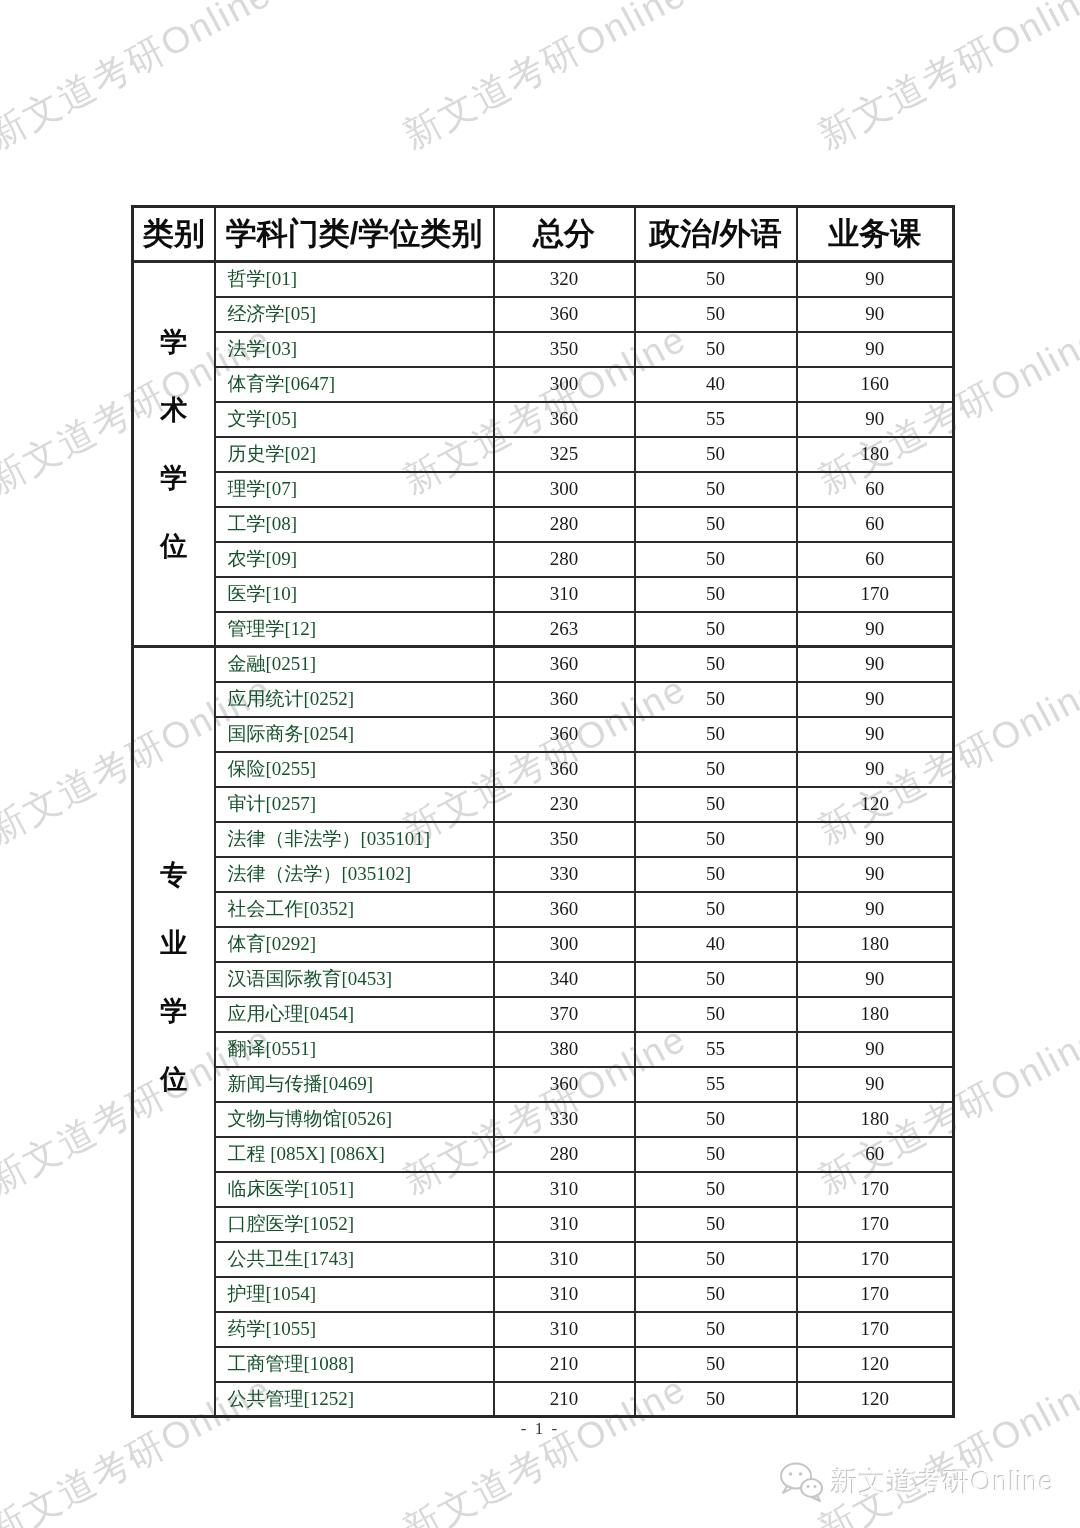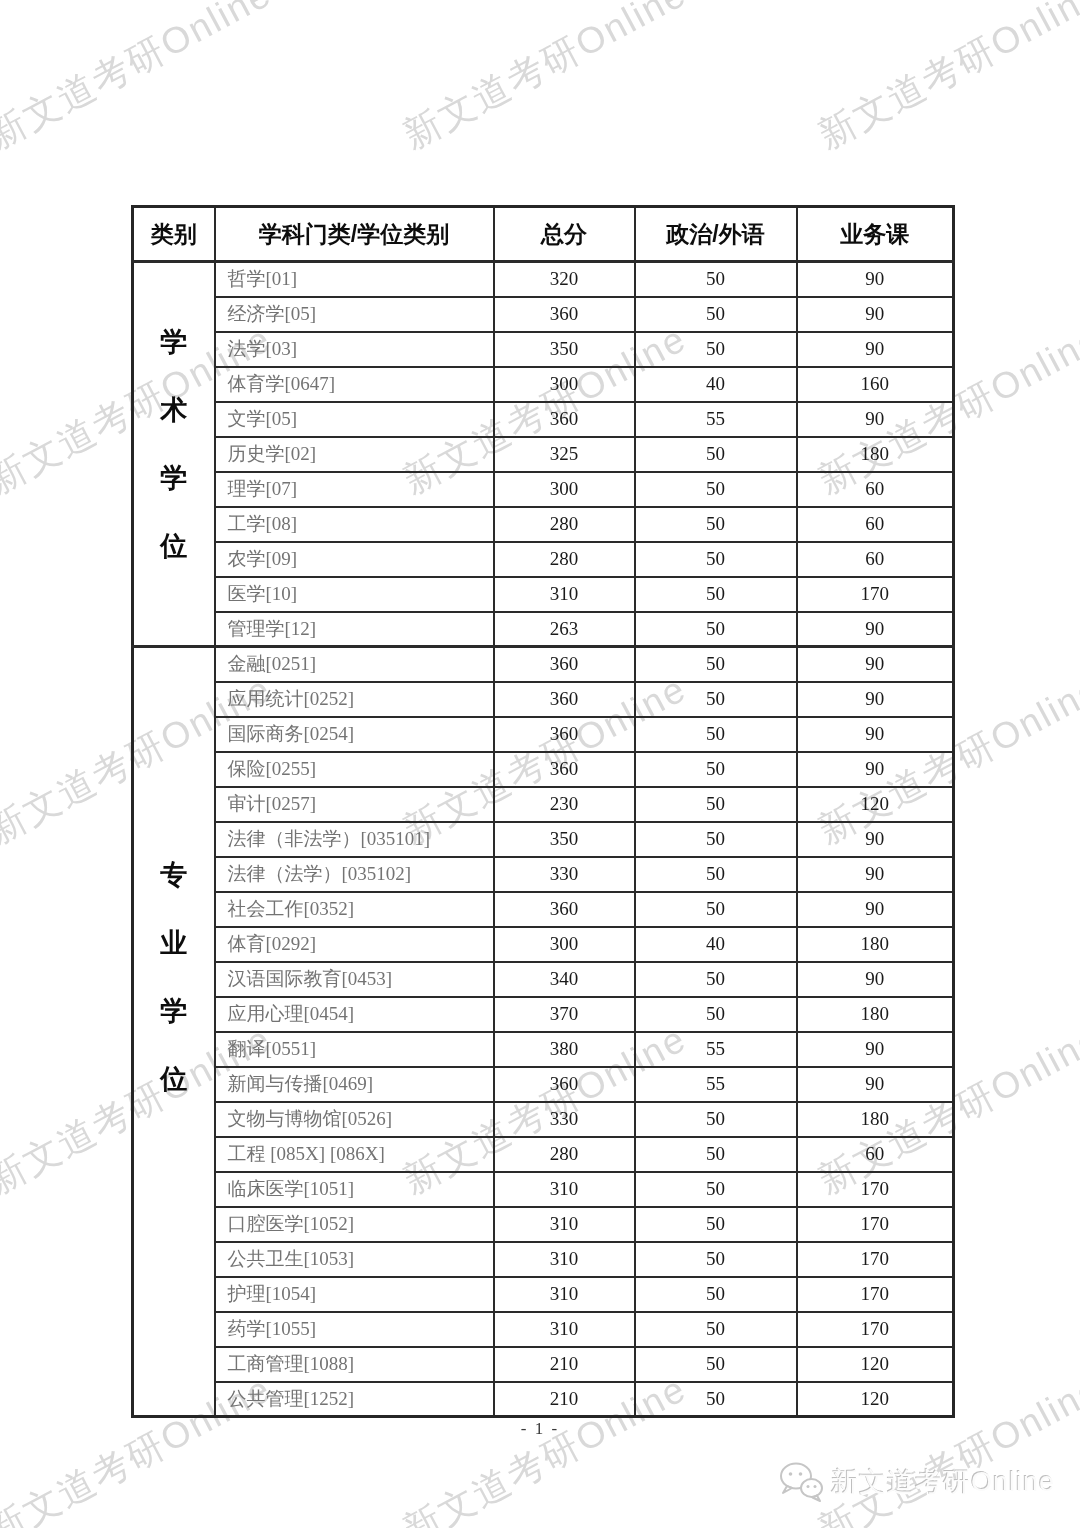--- a/index.html
+++ b/index.html
@@ -48,27 +48,27 @@
     border:3px solid #262626;
   }
   .score-table th, .score-table td {
     border:2px solid #2a2a2a;
     background:transparent;
   }
   .score-table thead th {
     height:55px;
     font-family:"Liberation Sans", sans-serif;
     font-weight:700;
-    font-size:23px;
+    font-size:31px;
     text-align:center;
     color:#0d0d0d;
   }
   .score-table thead th { border-bottom-width:3px; }
   .score-table tbody td { height:35px; font-size:19px; }
-  td.major-cell { text-align:left; padding-left:12px; color:#737373; }
+  td.major-cell { text-align:left; padding-left:12px; color:#14532d; }
   td.num-cell { text-align:center; font-size:20px; color:#1a1a1a; }
   tr.section-start td { border-top-width:3px; }
 
   td.category-cell { vertical-align:middle; }
   .cat-wrap {
     display:flex; flex-direction:column;
     align-items:center; justify-content:center;
     gap:32px;
     font-family:"Liberation Sans", sans-serif;
     font-weight:700;
@@ -322,21 +322,21 @@
           <td class="num-cell">50</td>
           <td class="num-cell">170</td>
         </tr>
         <tr>
           <td class="major-cell">口腔医学[1052]</td>
           <td class="num-cell">310</td>
           <td class="num-cell">50</td>
           <td class="num-cell">170</td>
         </tr>
         <tr>
-          <td class="major-cell">公共卫生[1053]</td>
+          <td class="major-cell">公共卫生[1743]</td>
           <td class="num-cell">310</td>
           <td class="num-cell">50</td>
           <td class="num-cell">170</td>
         </tr>
         <tr>
           <td class="major-cell">护理[1054]</td>
           <td class="num-cell">310</td>
           <td class="num-cell">50</td>
           <td class="num-cell">170</td>
         </tr>

